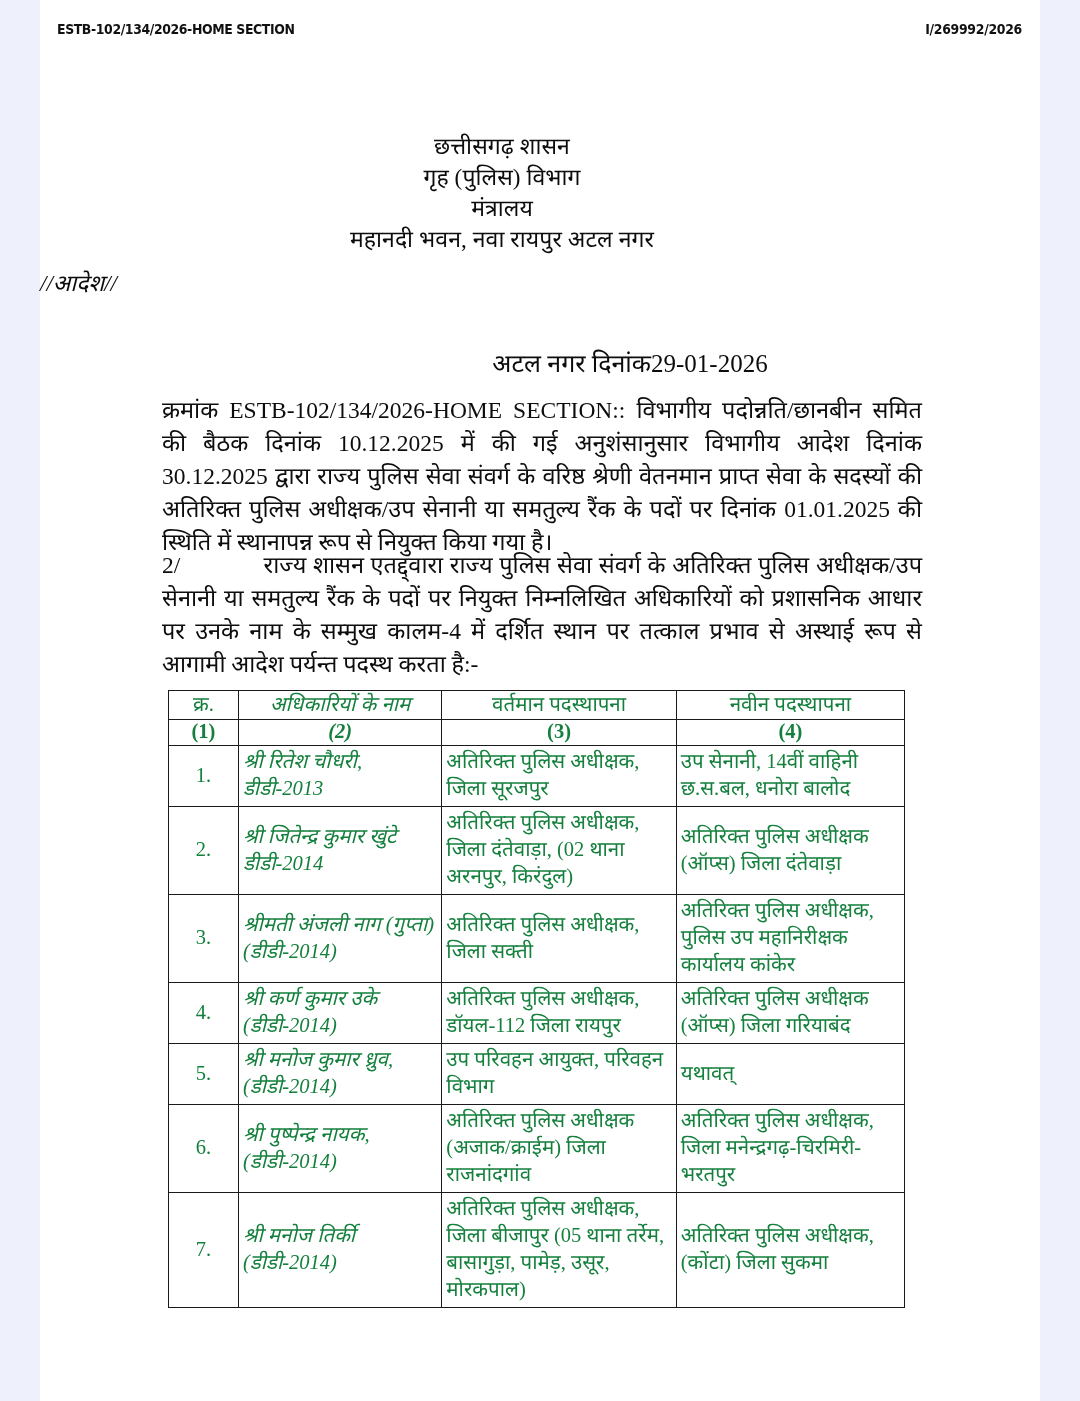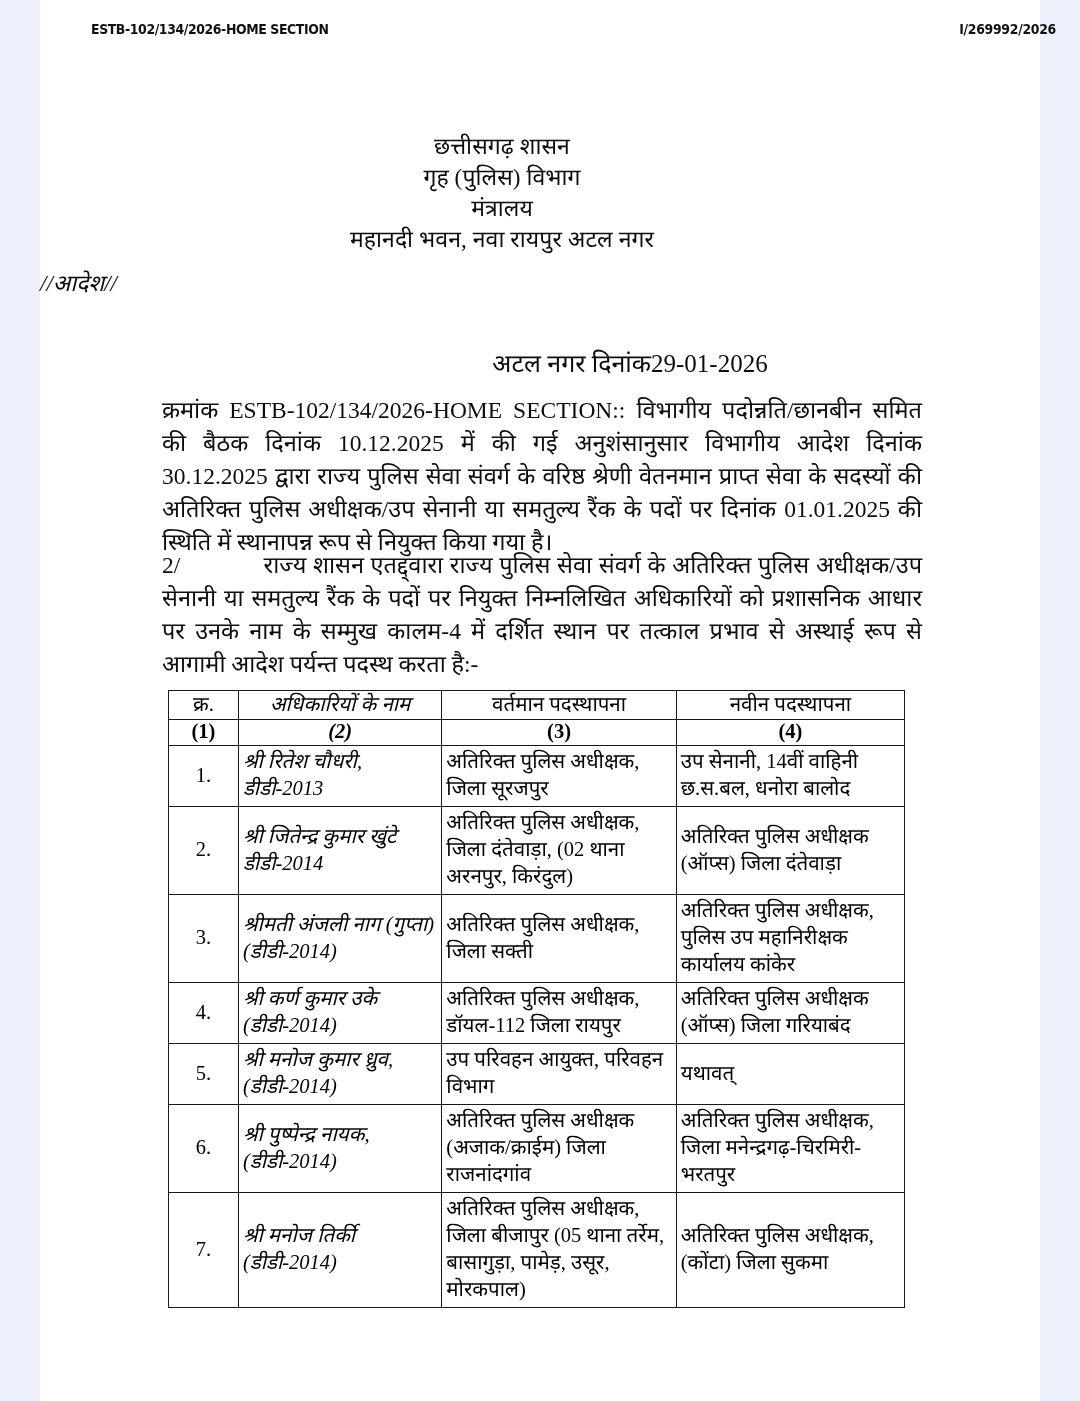--- a/index.html
+++ b/index.html
@@ -20,21 +20,20 @@
     width: 1000px;
     height: 1401px;
     background: #ffffff;
   }
   .page-header {
     position: absolute;
     top: 20px;
     left: 0;
     width: 1000px;
     height: 18px;
-    margin-left: 34px;
   }
   .hdr-left {
     position: absolute;
     left: 17px;
     top: 0;
     font-family: "DejaVu Sans", sans-serif;
     font-size: 12.5px;
     font-weight: bold;
     letter-spacing: -0.4px;
     color: #111;
@@ -115,21 +114,21 @@
     display: inline-block;
     width: 70px;
   }
   table.postings {
     position: absolute;
     left: 128px;
     top: 690px;
     width: 737px;
     border-collapse: collapse;
     font-size: 20.5px;
-    color: #000000;
+    color: #15803d;
     padding-left: 40px;
   }
   table.postings td, table.postings th {
     border: 1.4px solid #1a1a1a;
     padding: 2px 4px 4px 4px;
     vertical-align: top;
     font-weight: normal;
     line-height: 27px;
   }
   table.postings th {

